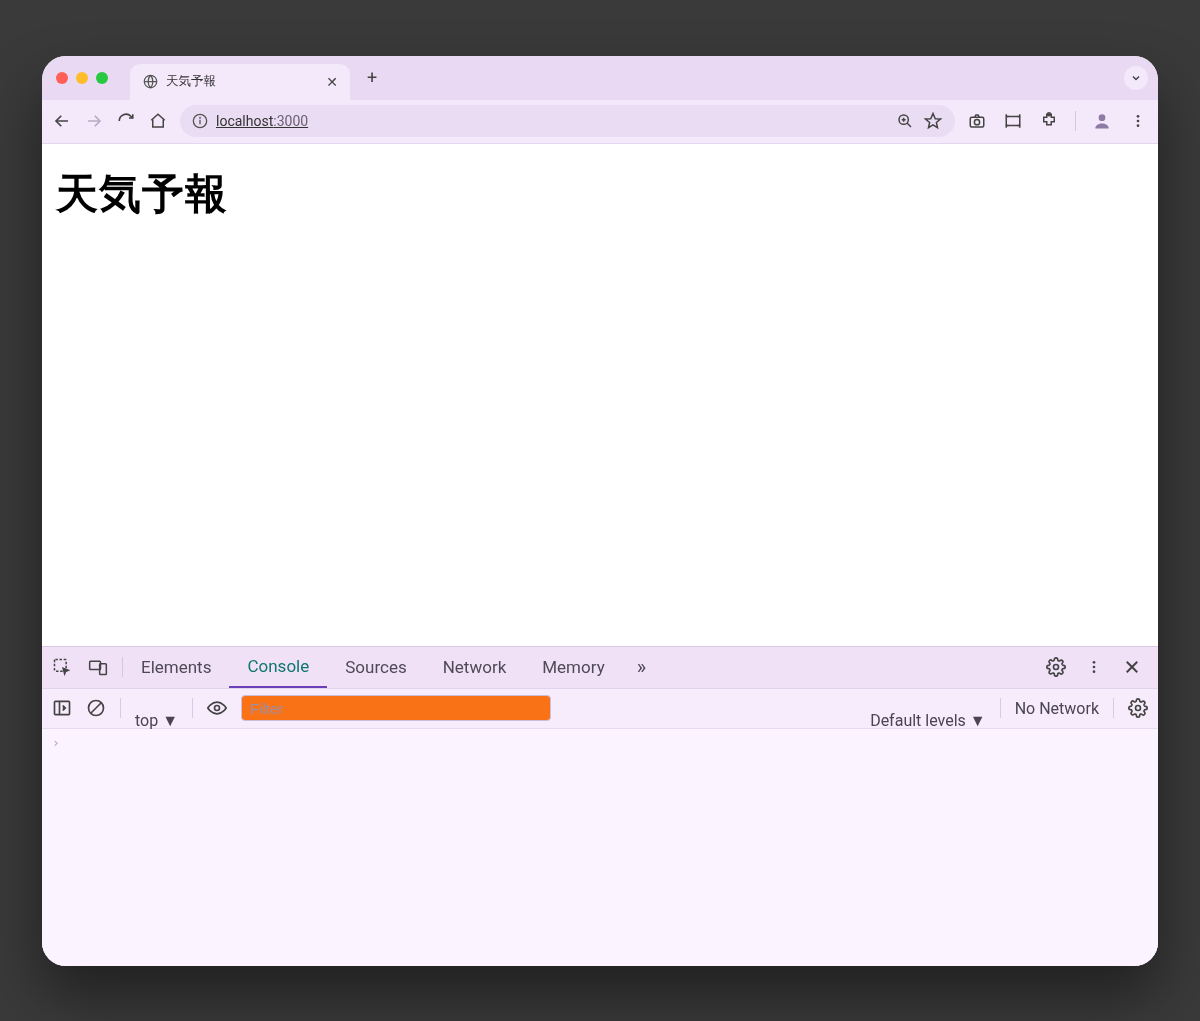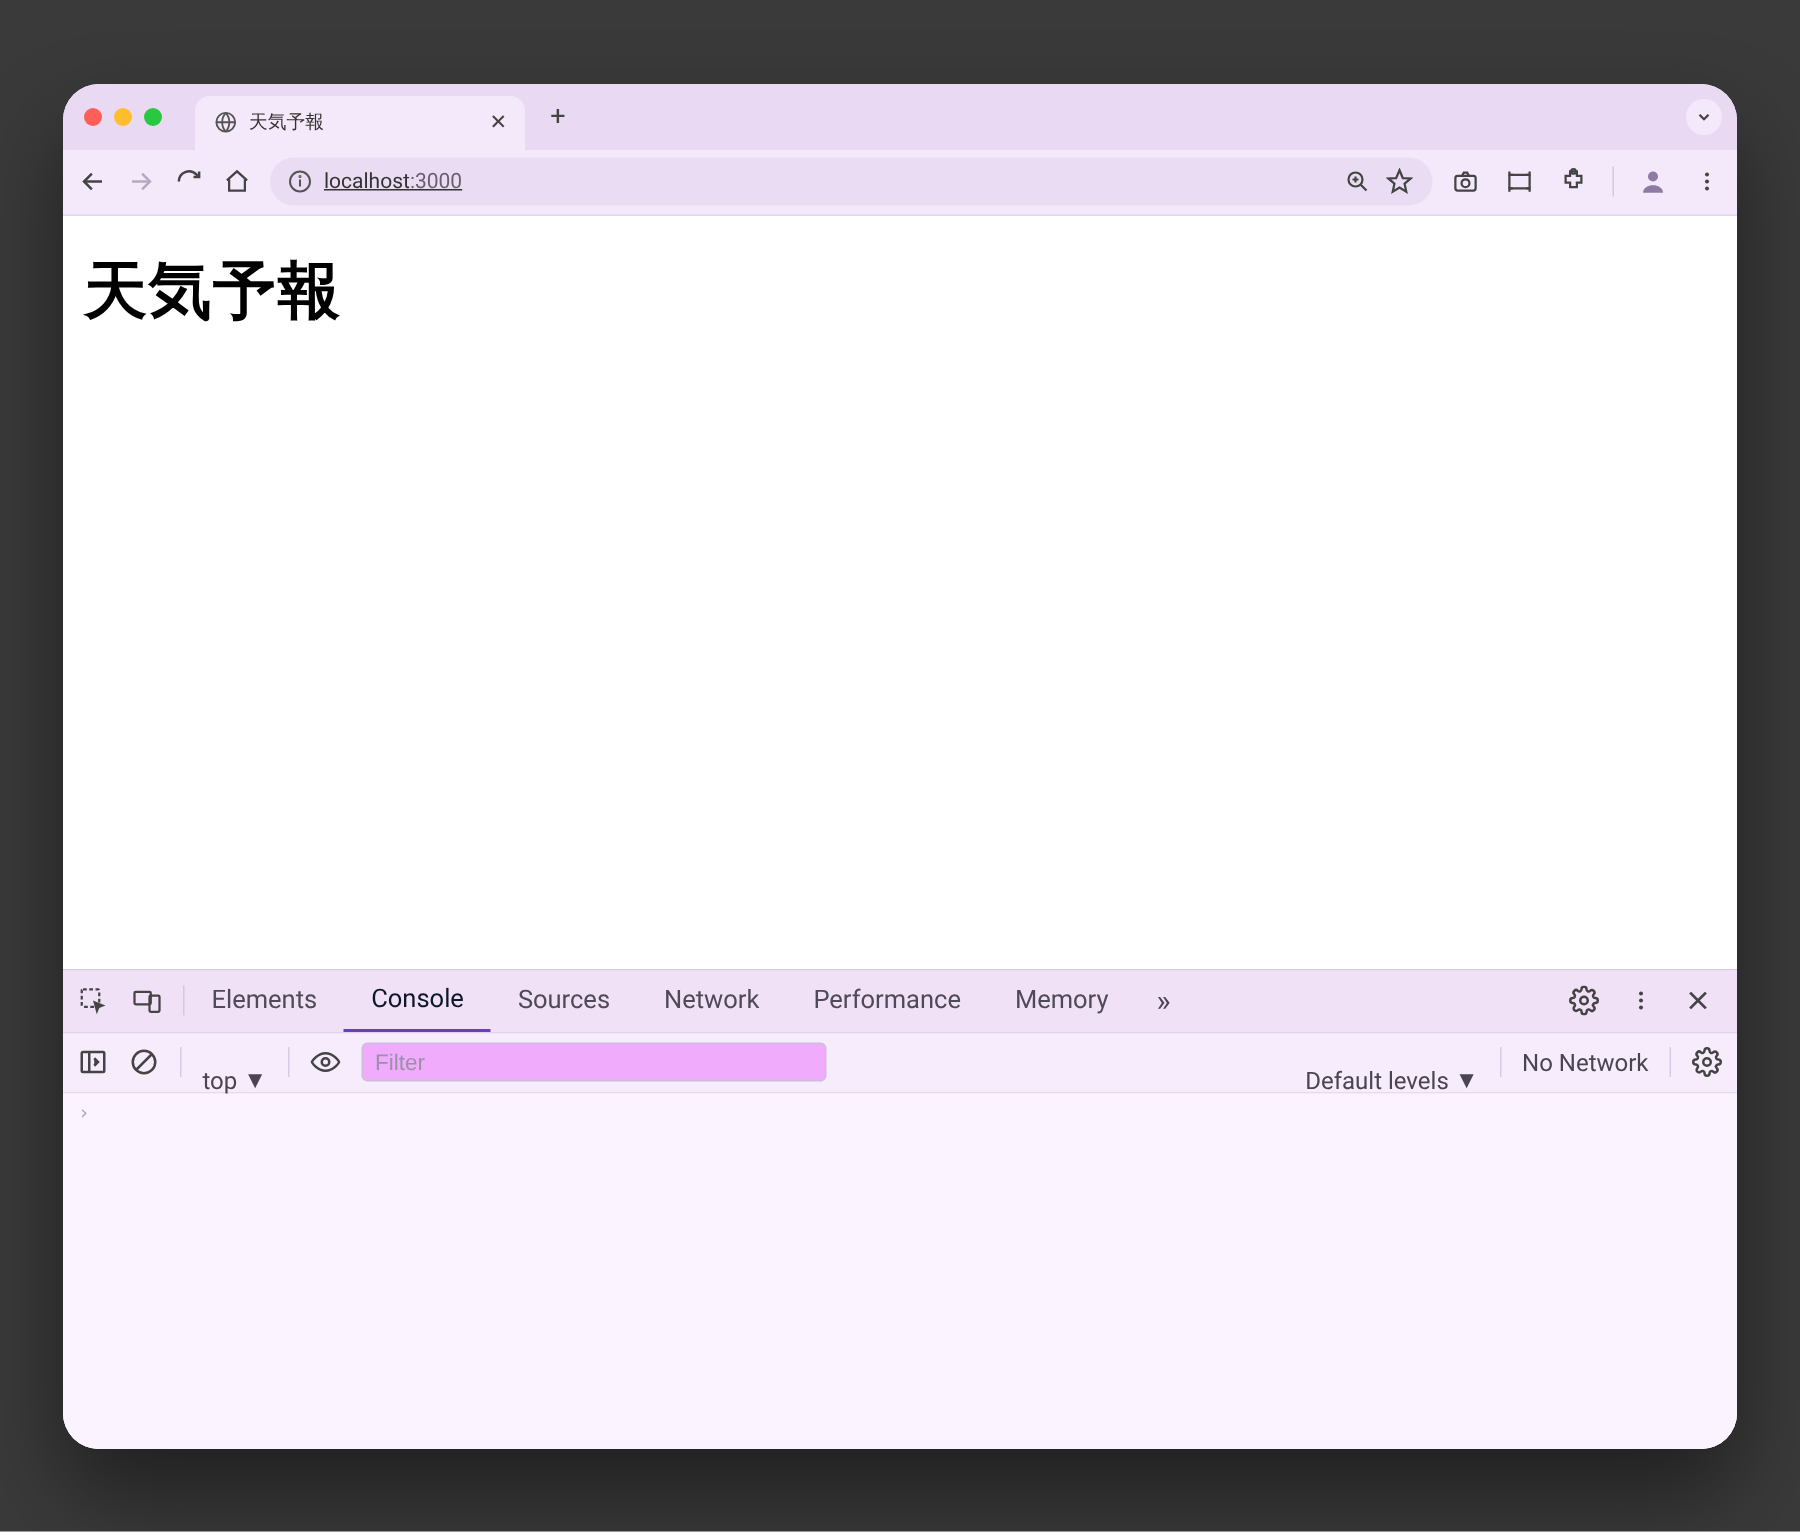--- a/index.html
+++ b/index.html
@@ -126,21 +126,21 @@
   .dt-left-icons { display:flex; align-items:center; gap:16px; padding-right:14px;}
   .dt-tab-item {
     padding: 0 18px;
     height:100%;
     display:flex;
     align-items:center;
     cursor:pointer;
     color:#4f4a58;
   }
   .dt-tab-item.active {
-    color:#0f172a;
+    color:#0f766e;
     border-bottom:2px solid #6b3fb8;
   }
   .dt-more { padding:0 14px; font-size:20px; color:#4a4453; cursor:pointer;}
   .dt-tabs-spacer { flex:1; }
   .dt-right-icons { display:flex; align-items:center; gap:18px; padding:0 6px;}
 
   .dt-subbar {
     height:40px;
     background:#f6ecfb;
     display:flex;
@@ -149,21 +149,21 @@
     gap:14px;
     border-bottom:1px solid #e9daf3;
     font-size:16px;
     color:#4a4453;
   }
   .dt-sel { display:flex; align-items:center; gap:4px; cursor:pointer;margin-top:24px; }
   .dt-filter {
     flex:1;
     max-width:470px;
     height:26px;
-    background:#f0abfc;
+    background:#f97316;
     border:1px solid #cdbddb;
     border-radius:4px;
     padding:0 8px;
     font-size:15px;
     color:#333;
     outline:none;
   }
   .dt-filter::placeholder { color:#9b8faa; }
   .dt-subbar .vsep { background:#d9c9e6; }
 
@@ -318,21 +318,20 @@
               <rect x="2" y="5" width="13" height="10" rx="1"></rect>
               <rect x="14" y="8" width="8" height="13" rx="1"></rect>
             </svg>
         </span>
       </div>
       <span class="vsep"></span>
       <div class="dt-tab-item">Elements</div>
       <div class="dt-tab-item active">Console</div>
       <div class="dt-tab-item">Sources</div>
       <div class="dt-tab-item">Network</div>
-      <div class="dt-tab-item">Performance</div>
       <div class="dt-tab-item">Memory</div>
       <div class="dt-more">»</div>
       <div class="dt-tabs-spacer"></div>
       <div class="dt-right-icons">
         <span class="tb-icon">
           <svg width="20" height="20" viewBox="0 0 24 24" fill="none" stroke="currentColor" stroke-width="2">
               <circle cx="12" cy="12" r="3"></circle>
               <path d="M19.4 15a1.7 1.7 0 00.34 1.87l.06.06a2 2 0 11-2.83 2.83l-.06-.06a1.7 1.7 0 00-1.87-.34 1.7 1.7 0 00-1 1.56V21a2 2 0 11-4 0v-.09a1.7 1.7 0 00-1-1.56 1.7 1.7 0 00-1.87.34l-.06.06a2 2 0 11-2.83-2.83l.06-.06a1.7 1.7 0 00.34-1.87 1.7 1.7 0 00-1.56-1H3a2 2 0 110-4h.09a1.7 1.7 0 001.56-1 1.7 1.7 0 00-.34-1.87l-.06-.06a2 2 0 112.83-2.83l.06.06a1.7 1.7 0 001.87.34H9a1.7 1.7 0 001-1.56V3a2 2 0 114 0v.09a1.7 1.7 0 001 1.56 1.7 1.7 0 001.87-.34l.06-.06a2 2 0 112.83 2.83l-.06.06a1.7 1.7 0 00-.34 1.87V9a1.7 1.7 0 001.56 1H21a2 2 0 110 4h-.09a1.7 1.7 0 00-1.56 1z"></path>
             </svg>
         </span>

